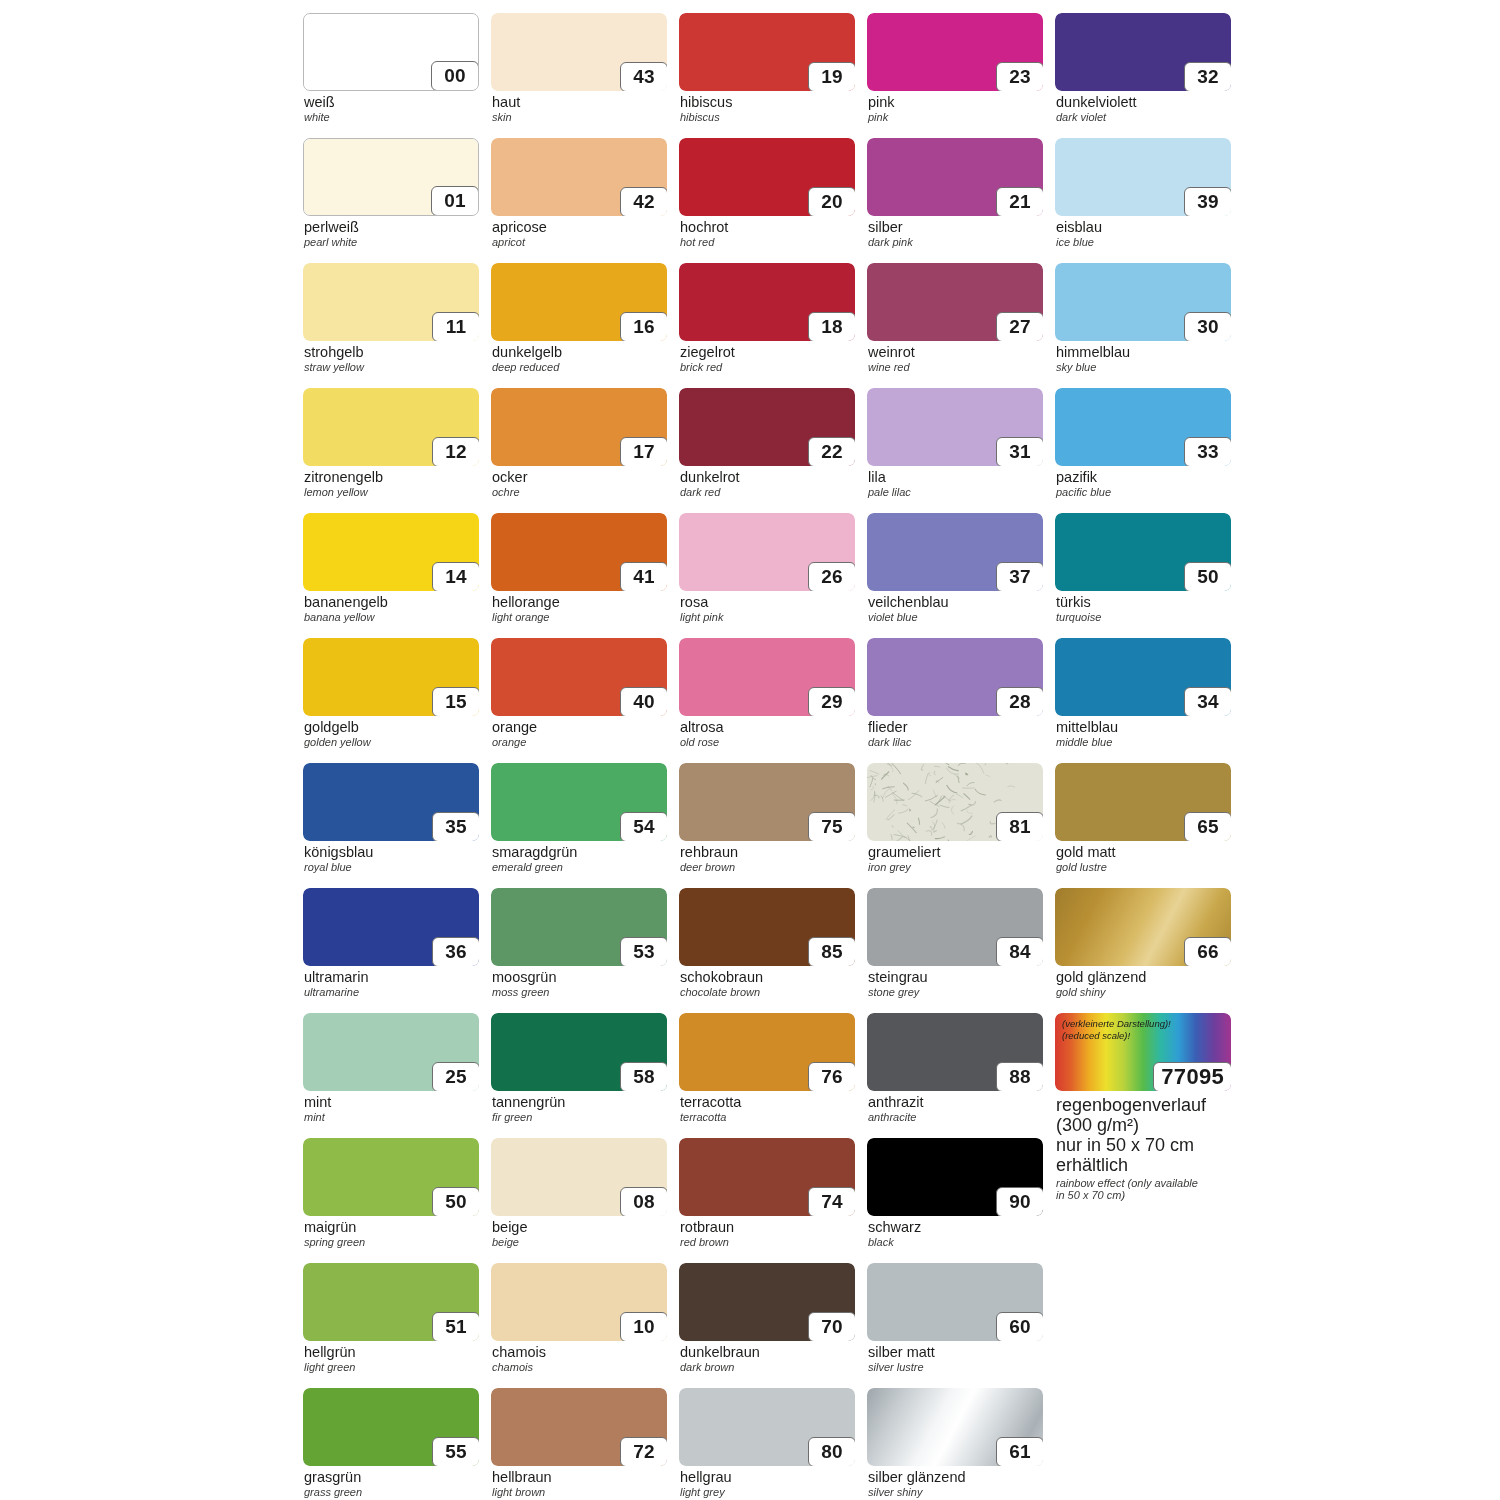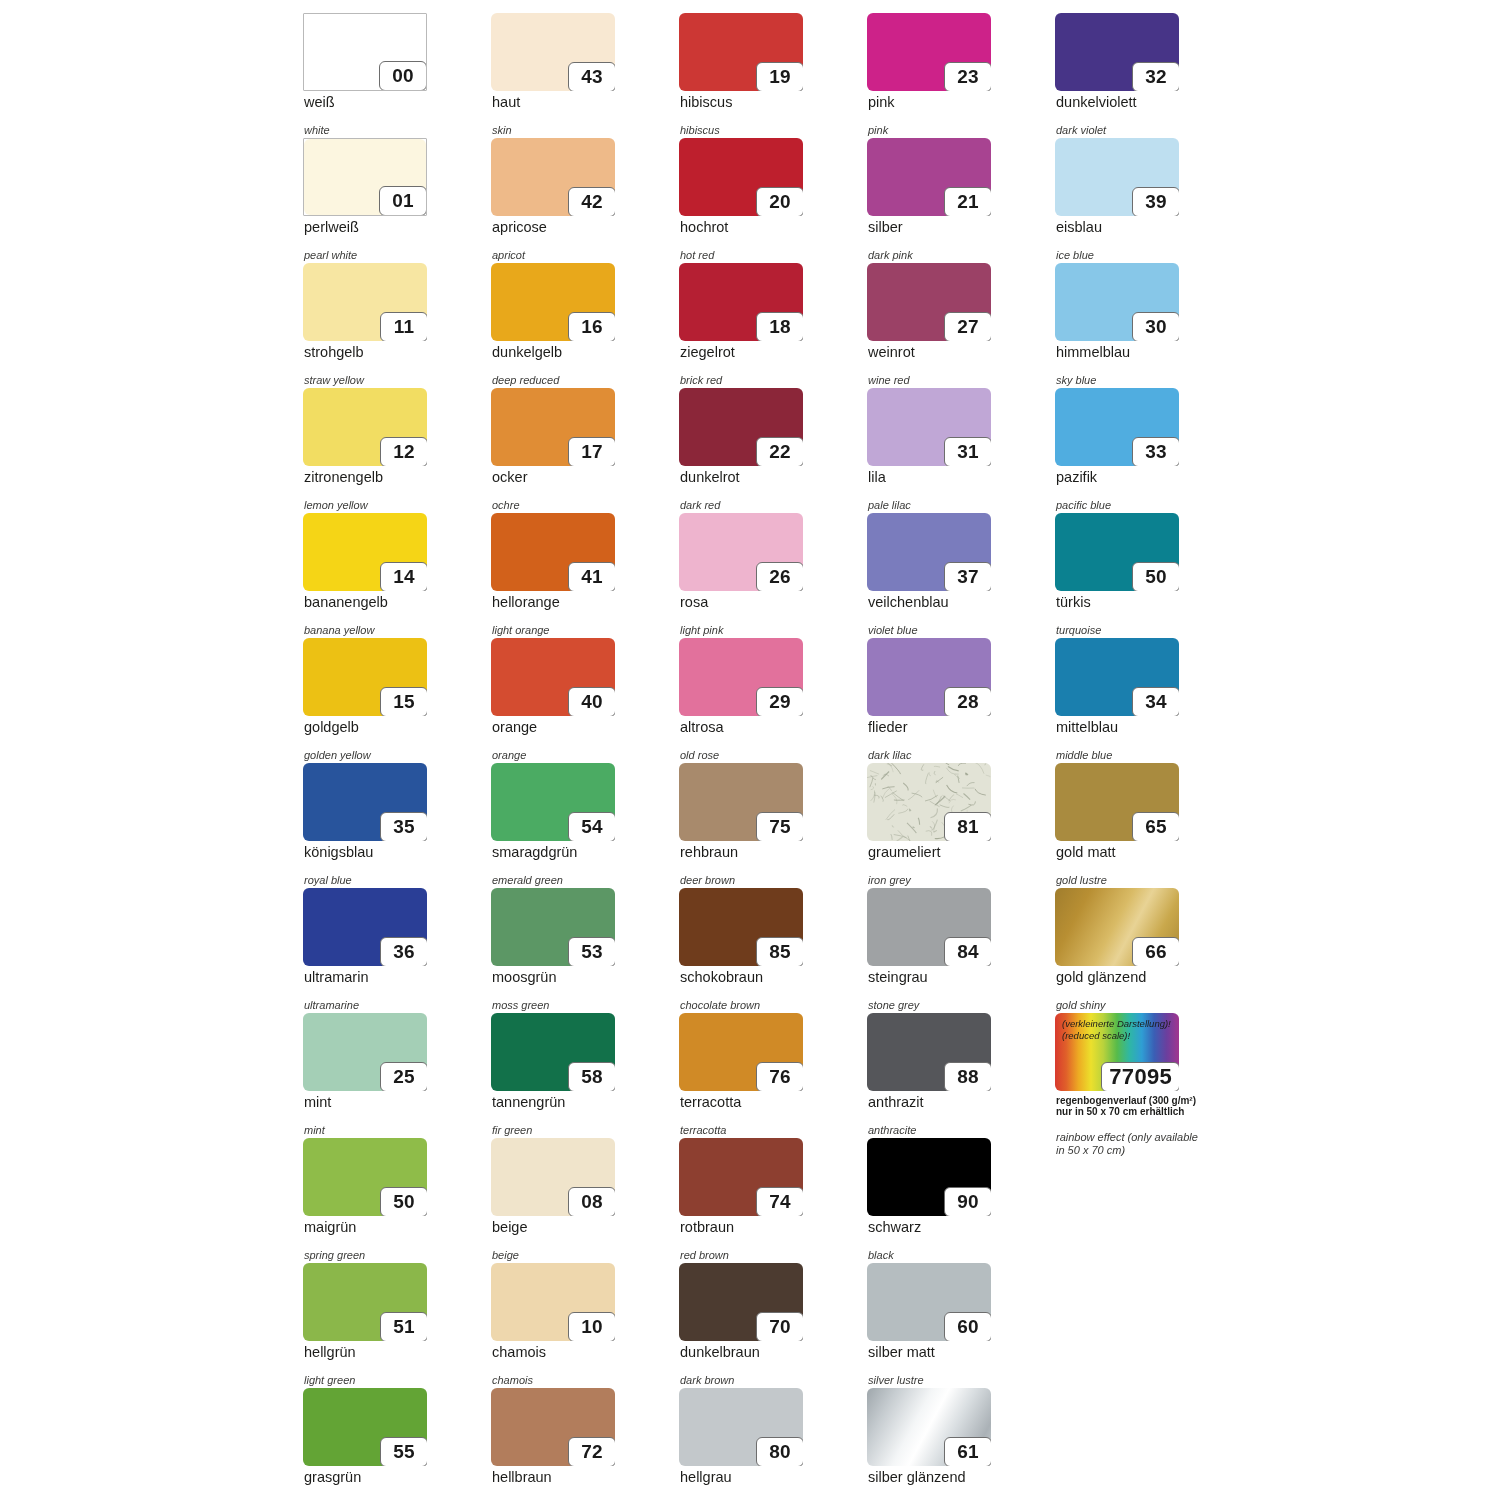--- a/index.html
+++ b/index.html
@@ -24,23 +24,23 @@
   }
   .cell{
     position:relative;
     width:148px;
     height:118px;
   }
   .cell.empty{visibility:hidden;}
 
   .chip{
     position:relative;
-    width:124px;
+    width:176px;
     height:78px;
-    border-radius:1px;
+    border-radius:7px;
     box-sizing:border-box;
     overflow:hidden;
   }
   .chip.outlined{
     border:1px solid #b9b9b9;
   }
   .chip .fill{
     position:absolute;
     inset:0;
     border-radius:6px;
@@ -77,35 +77,35 @@
   .name-de{
     font-size:14.5px;
     color:#1d1d1b;
     white-space:nowrap;
   }
   .name-en{
     font-size:11px;
     font-style:italic;
     color:#3a3a38;
     white-space:nowrap;
-    margin-top:14px;
+    margin-top:1px;
   }
 
   
   .chip-note{
     position:absolute;
     left:7px;top:5px;
     font-size:9.5px;
     font-style:italic;
     color:#1d1d1b;
     line-height:1.25;
     z-index:4;
     white-space:nowrap;
   }
-  .labels.multi .name-de{white-space:normal;font-size:10px;line-height:1.12;font-weight:bold;}
+  .labels.multi .name-de{white-space:normal;font-size:18px;line-height:1.12;}
   .labels.multi .name-en{white-space:normal;line-height:1.15;}
 
   
   .fibres{position:absolute;inset:0;}
 </style>
 </head>
 <body>
 
 <div id="sheet">
   <div class="grid" id="grid">

